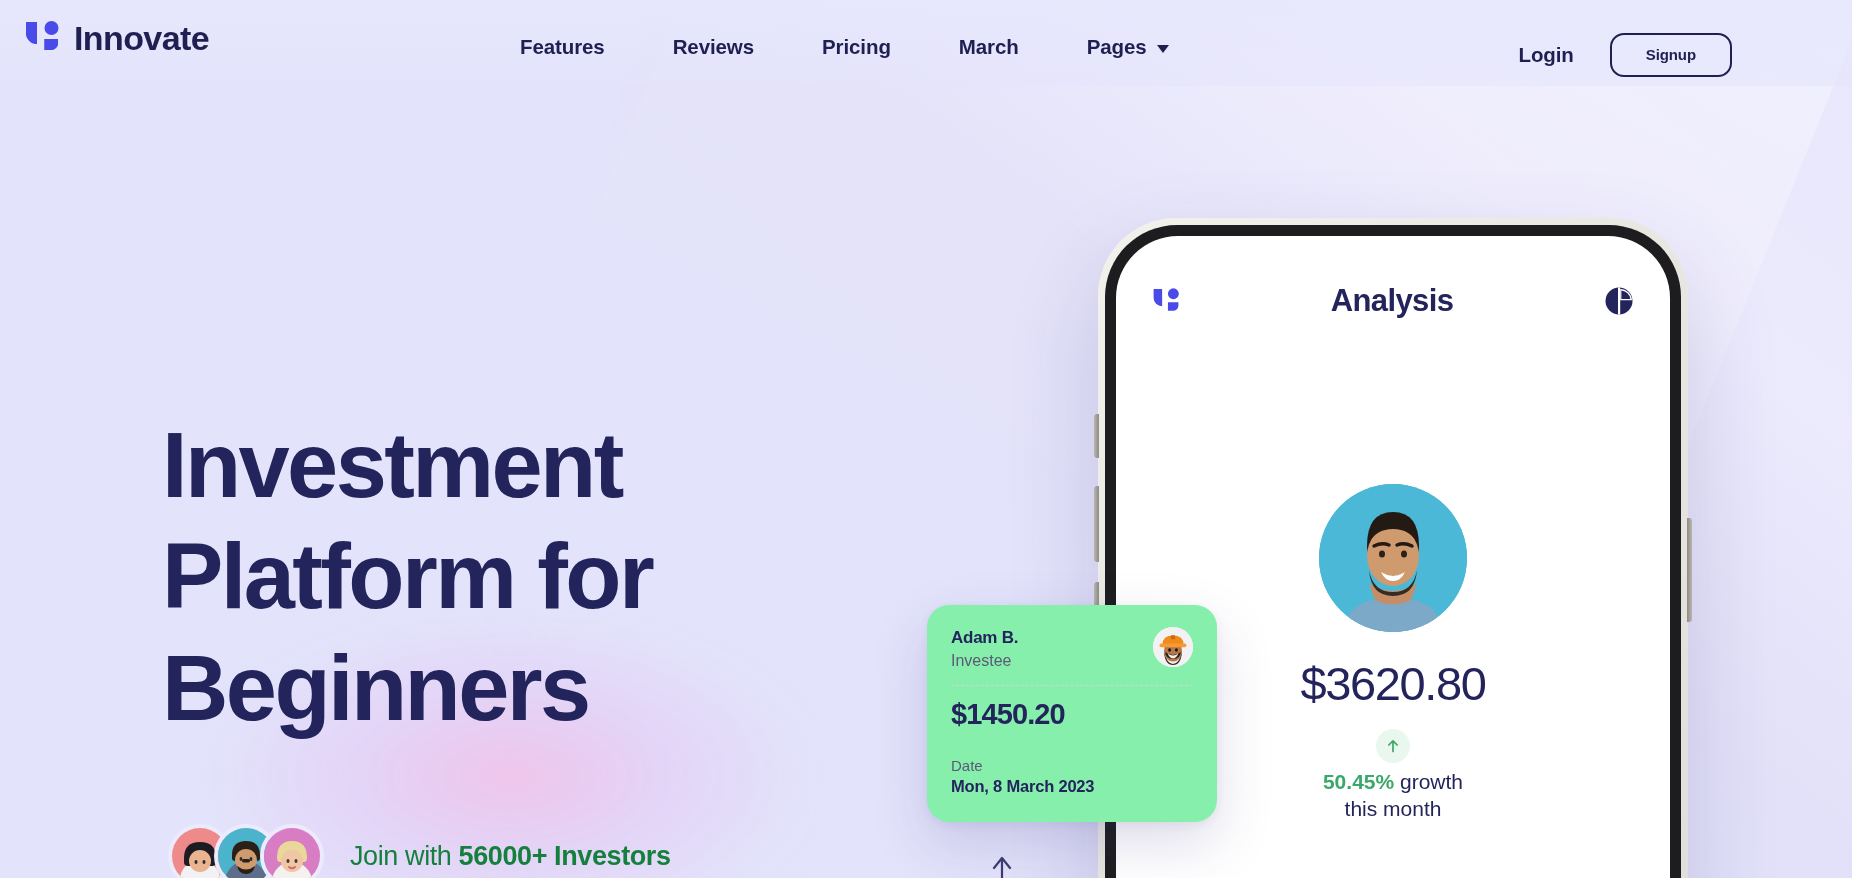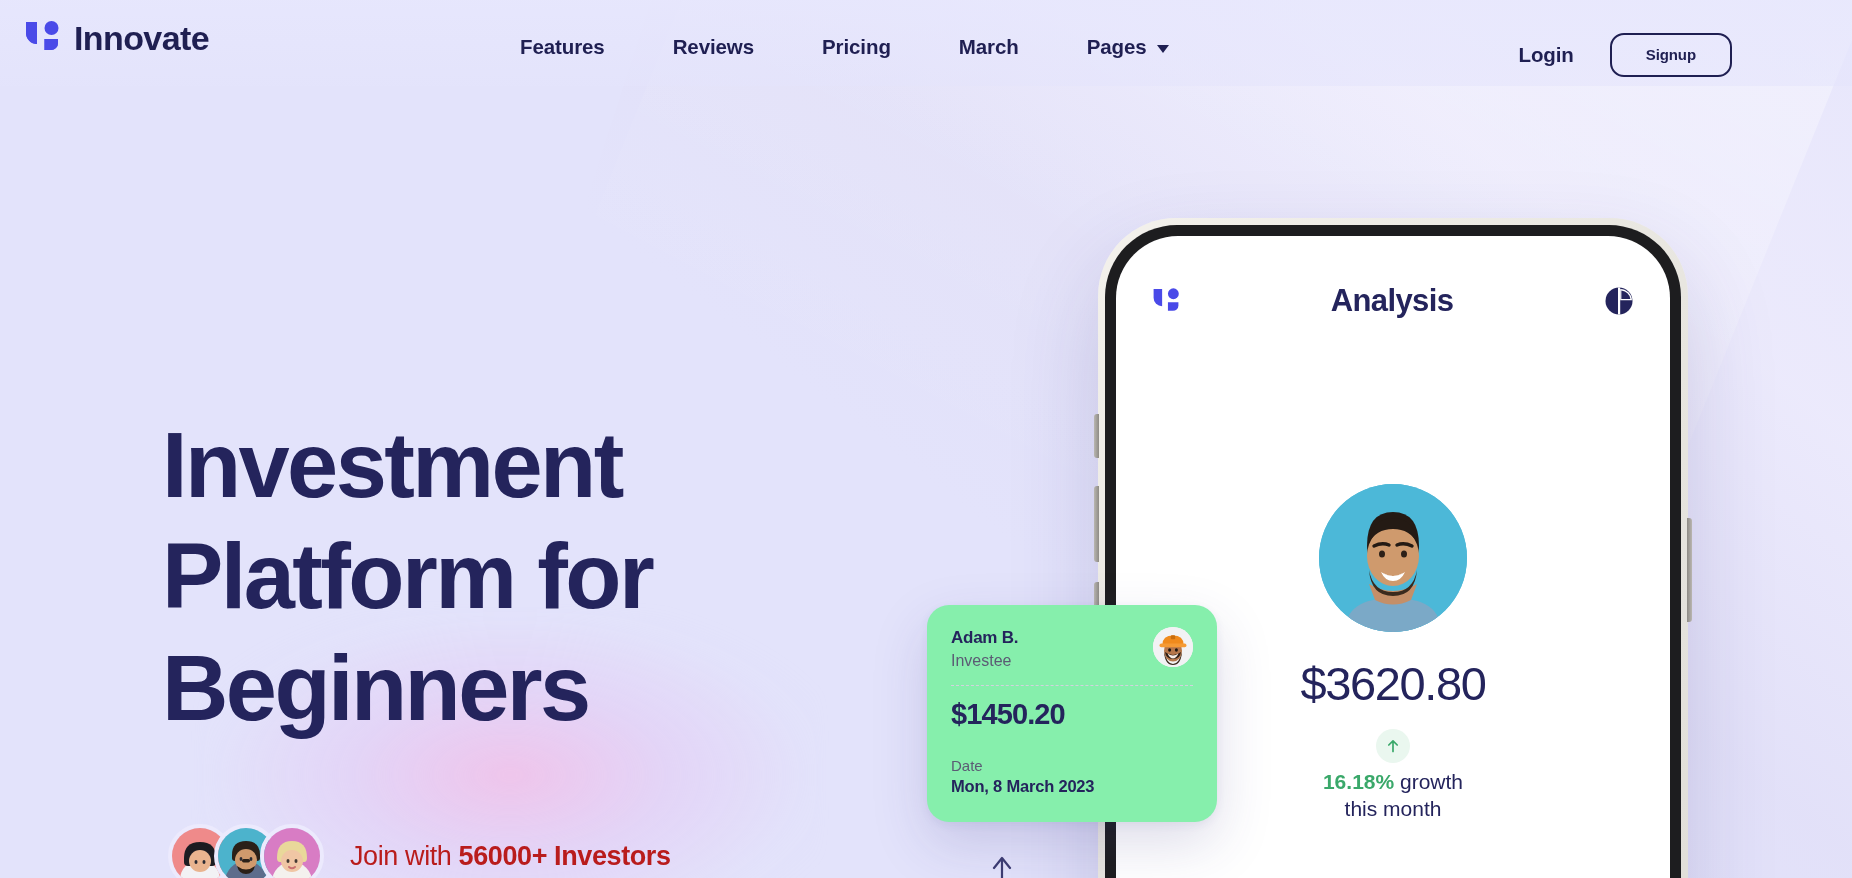--- a/index.html
+++ b/index.html
@@ -195,21 +195,21 @@
     border: 4px solid #eceafd;
     margin-right: -18px;
     position: relative;
     overflow: hidden;
     flex: none;
   }
   .avatar-chip:last-child { margin-right: 0; }
 
   .proof-text {
     font-size: 27px;
-    color: #b91c1c;
+    color: #15803d;
     letter-spacing: -0.4px;
     font-weight: 400;
     white-space: nowrap;
   }
   .proof-text b { font-weight: 700; }
 
   
   .phone-wrap {
     position: absolute;
     left: 1098px;
@@ -601,21 +601,21 @@
         </div>
 
         <div class="balance">
           <div class="balance-amount">$3620.80</div>
           <div class="growth-arrow-wrap">
             <svg width="16" height="16" viewBox="0 0 16 16">
               <path d="M8 13.5 V3.2 M3.8 7 L8 2.8 L12.2 7" stroke="#3aa86a" stroke-width="1.7" fill="none" stroke-linecap="round" stroke-linejoin="round"></path>
             </svg>
           </div>
           <div class="growth-line">
-            <span class="growth-pct">16.18%</span><span> growth</span>
+            <span class="growth-pct">50.45%</span><span> growth</span>
           </div>
           <div class="growth-line">this month</div>
         </div>
 
       </div>
     </div>
   </div>
 </div>
 
 <div class="float-card">

